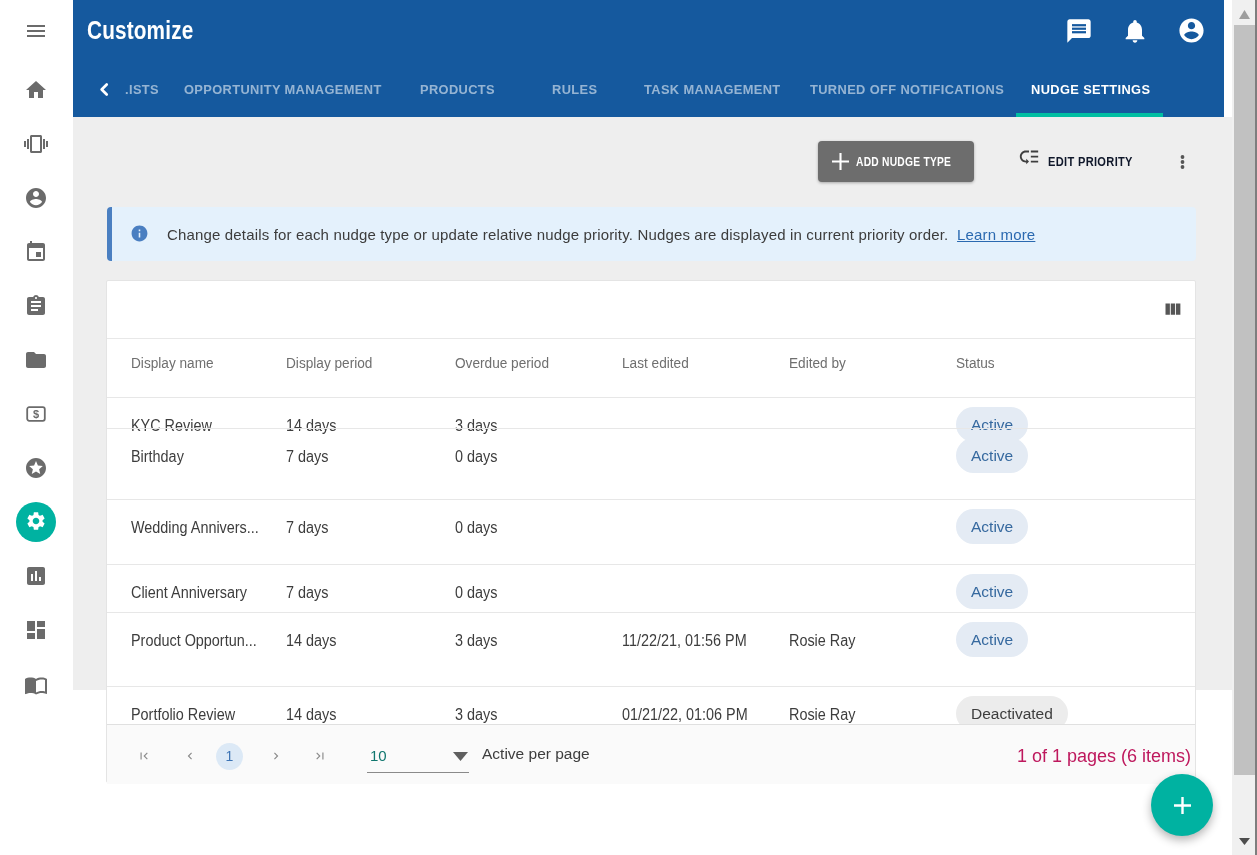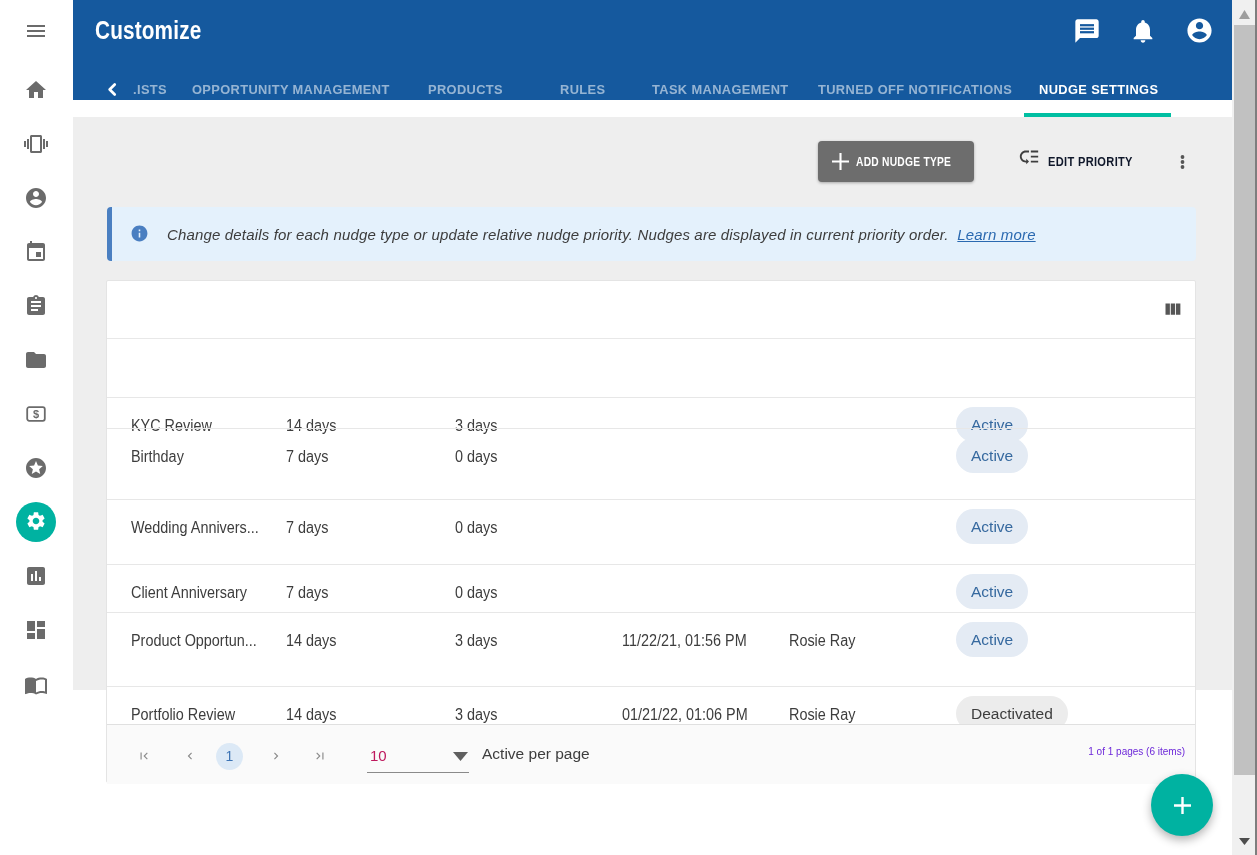--- a/index.html
+++ b/index.html
@@ -1,35 +1,35 @@
 <!DOCTYPE html>
 <html><head>
 <meta charset="utf-8">
 <style>
 * { margin:0; padding:0; box-sizing:border-box; }
 html,body { width:1257px; height:855px; overflow:hidden; }
 body { font-family:"Liberation Sans", sans-serif; position:relative; background:#fff; }
 .abs { position:absolute; }
 #sidebar { position:absolute; left:0; top:0; width:73px; height:855px; background:#fff; z-index:5; }
 .sic { position:absolute; left:24px; width:24px; height:24px; }
-#header { position:absolute; left:73px; top:0; width:1159px; height:100px; background:#15599e; }
+#header { position:absolute; left:65px; top:0; width:1159px; height:117px; background:#15599e; }
 #title { position:absolute; left:22px; top:16px; color:#fff; font-size:25px; font-weight:bold; transform:scaleX(0.83); transform-origin:left center; letter-spacing:0.2px; }
 .hic { position:absolute; top:19px; width:24px; height:24px; }
 .tab { position:absolute; top:82px; font-size:13.5px; font-weight:bold; color:rgba(255,255,255,0.55); letter-spacing:0.4px; white-space:nowrap; transform:scaleX(0.95); transform-origin:left center;}
 .tab.on { color:#fff; }
 #underline { position:absolute; left:951px; top:113px; width:147px; height:4px; background:#00bfa2; }
 #content { position:absolute; left:73px; top:117px; width:1159px; height:573px; background:#eeeeee; }
 #addbtn { position:absolute; left:745px; top:24px; width:156px; height:41px; background:#6d6d6d; border-radius:4px; color:#fff; box-shadow:0 1px 3px rgba(0,0,0,0.3); }
 #addbtn span { position:absolute; left:38px; top:14px; font-size:12.5px; font-weight:bold; letter-spacing:0.3px; transform:scaleX(0.82); transform-origin:left center; white-space:nowrap;}
 #editp { position:absolute; left:946px; top:30px; width:200px; height:30px; color:#0f172a; }
 #editp span { position:absolute; left:29px; top:7px; font-size:13.5px; font-weight:bold; letter-spacing:0.4px; transform:scaleX(0.82); transform-origin:left center; white-space:nowrap;}
 #dots3 { position:absolute; left:1107px; top:38px; width:5px; height:14px; }
 #banner { position:absolute; left:34px; top:90px; width:1089px; height:54px; background:#e4f1fc; border-radius:4px; }
 #banner .bar { position:absolute; left:0; top:0; width:5px; height:54px; background:#4a7fc1; border-radius:4px 0 0 4px; }
-#banner .txt { position:absolute; left:60px; top:19px; font-size:15px; color:#3c3c3c; letter-spacing:0.16px; white-space:nowrap;font-style:italic; }
+#banner .txt { position:absolute; left:60px; top:19px; font-size:15px; color:#3c3c3c; letter-spacing:0.16px; white-space:nowrap; }
 #banner .txt .lm { color:#2a69b0; text-decoration:underline; }
 #card { position:absolute; left:33px; top:163px; width:1090px; height:503px; background:#fff; border:1px solid #e4e4e4; border-radius:2px; }
 #toolbar { position:absolute; left:0; top:0; width:100%; height:58px; border-bottom:1px solid #e8e8e8; }
 #thead { position:absolute; left:0; top:58px; width:100%; height:50px; }
 #thead div { position:absolute; top:15px; font-size:15.5px; color:#6f6f6f; transform:scaleX(0.88); transform-origin:left center; white-space:nowrap; }
 .row { position:absolute; left:0; width:100%; height:57px; border-top:1px solid #e7e7e7; }
 .row div { position:absolute; top:19px; font-size:16px; color:#3d3d3d; transform:scaleX(0.9); transform-origin:left center; white-space:nowrap; }
 .c1 { left:24px; } .c2 { left:179px; } .c3 { left:348px; } .c4 { left:515px; } .c5 { left:682px; } .c6 { left:849px; }
 .chip { position:absolute; left:849px; top:9px; height:35px; line-height:35px; padding:0 15px; border-radius:17.5px; background:#e4ebf4; color:#36699f; font-size:15.5px; }
 .chip.off { background:#ececec; color:#3d3d3d; }
@@ -91,20 +91,28 @@
         <path d="M12 2C6.48 2 2 6.48 2 12s4.48 10 10 10 10-4.48 10-10S17.52 2 12 2zm1 15h-2v-6h2v6zm0-8h-2V7h2v2z"></path>
       </svg>
     <div class="txt">Change details for each nudge type or update relative nudge priority. Nudges are displayed in current priority order.&nbsp; <span class="lm">Learn more</span></div>
   </div>
   <div id="card">
     <div id="toolbar">
       <svg class="abs" style="right:12px;top:18px;width:21px;height:21px" viewBox="0 0 24 24" fill="#565656">
           <path d="M10 18h5V5h-5v13zm-6 0h5V5H4v13zM16 5v13h5V5h-5z"></path>
         </svg>
     </div>
+    <div id="thead">
+      <div class="c1">Display name</div>
+      <div class="c2">Display period</div>
+      <div class="c3">Overdue period</div>
+      <div class="c4">Last edited</div>
+      <div class="c5">Edited by</div>
+      <div class="c6">Status</div>
+    </div>
     <div class="row" style="top:116px">
         <div class="c1">KYC Review</div>
         <div class="c2">14 days</div>
         <div class="c3">3 days</div>
         <span class="chip">Active</span>
       </div>
     <div class="row" style="top:147px">
         <div class="c1">Birthday</div>
         <div class="c2">7 days</div>
         <div class="c3">0 days</div>
@@ -145,27 +153,27 @@
       <svg class="abs" style="left:76px;top:24px;width:14px;height:14px" viewBox="0 0 24 24" fill="#8a8a8a">
           <path d="M15.41 7.41 14 6l-6 6 6 6 1.41-1.41L10.83 12z"></path>
         </svg>
       <div class="abs" style="left:109px;top:17.5px;width:27px;height:27px;border-radius:50%;background:#dce9f6;color:#3d74b5;font-size:14px;text-align:center;line-height:27px">1</div>
       <svg class="abs" style="left:162px;top:24px;width:14px;height:14px" viewBox="0 0 24 24" fill="#8a8a8a">
           <path d="M10 6 8.59 7.41 13.17 12l-4.58 4.59L10 18l6-6z"></path>
         </svg>
       <svg class="abs" style="left:206px;top:24px;width:14px;height:14px" viewBox="0 0 24 24" fill="#8a8a8a">
           <path d="M5.59 7.41 10.18 12l-4.59 4.59L7 18l6-6-6-6zM16 6h2v12h-2z"></path>
         </svg>
-      <div class="abs" style="left:263px;top:22px;font-size:15px;color:#be185d">10</div>
+      <div class="abs" style="left:263px;top:22px;font-size:15px;color:#0f766e">10</div>
       <div class="abs" style="left:260px;top:47px;width:102px;border-top:1px solid #8a8a8a"></div>
       <svg class="abs" style="left:346px;top:27px;width:15px;height:9px" viewBox="0 0 15 9" fill="#5f5f5f">
           <path d="M0 0h15L7.5 9z"></path>
         </svg>
       <div class="abs" style="left:375px;top:20px;font-size:15.5px;color:#3d3d3d">Active per page</div>
-      <div class="abs" style="right:10px;top:21px;font-size:10px;color:#6d28d9">1 of 1 pages (6 items)</div>
+      <div class="abs" style="right:4px;top:21px;font-size:18px;color:#be185d">1 of 1 pages (6 items)</div>
     </div>
   </div>
   <div id="fab">
     <svg class="abs" style="left:22.5px;top:22.5px;width:17px;height:17px" viewBox="0 0 17 17" fill="#fff">
         <path d="M9.7 0H7.3v7.3H0v2.4h7.3V17h2.4V9.7H17V7.3H9.7z"></path>
       </svg>
   </div>
 </div>
 <div id="sidebar">
   <svg class="sic" style="top:19px" viewBox="0 0 24 24" fill="#6b6b6b">

